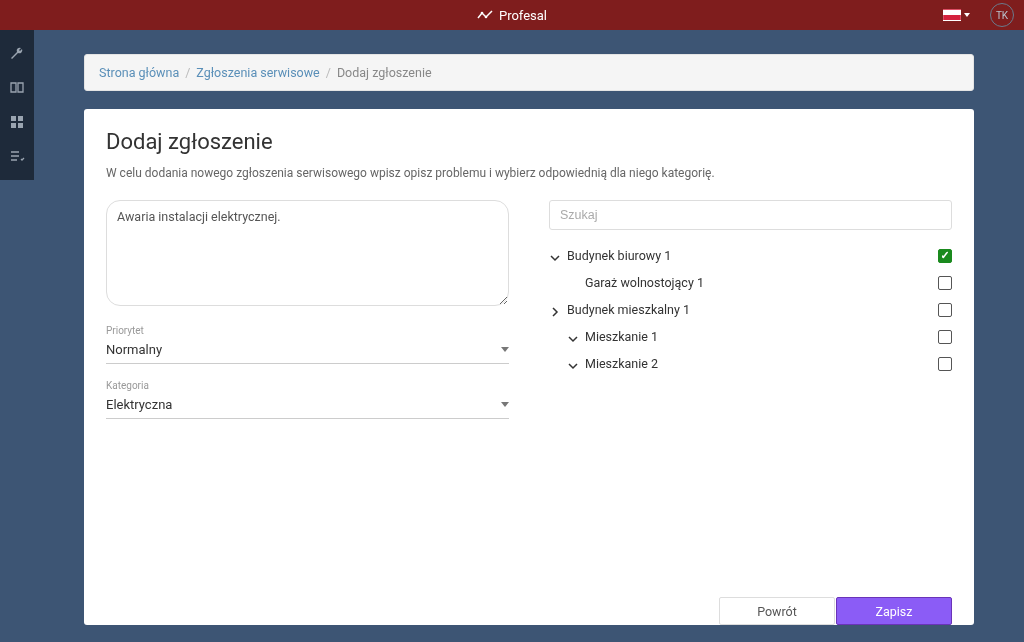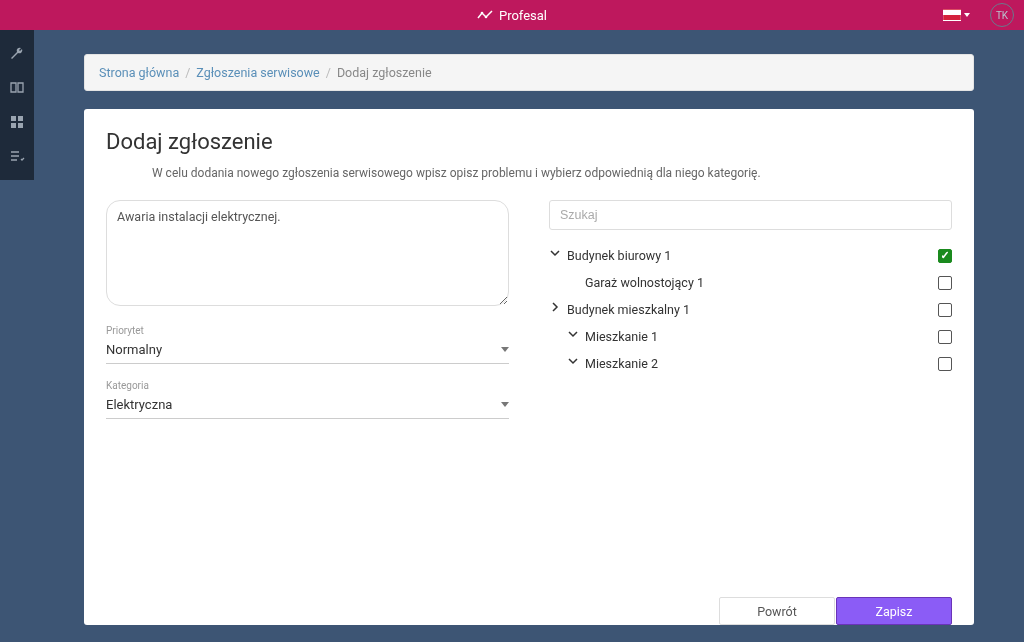--- a/index.html
+++ b/index.html
@@ -7,21 +7,21 @@
   font-family: -apple-system, BlinkMacSystemFont, "Segoe UI", Roboto, Arial, sans-serif;
   background: #3d5574;
   width: 1024px;
   height: 642px;
   overflow: hidden;
   font-size: 13px;
   color: #333;
 }
 .topbar {
   height: 30px;
-  background: #be185d;
+  background: #7f1d1d;
   display: flex;
   align-items: center;
   justify-content: center;
   position: relative;
 }
 .logo {
   display: flex;
   align-items: center;
   gap: 6px;
   color: #fff;
@@ -117,21 +117,20 @@
 h1 {
   font-size: 22px;
   font-weight: 400;
   color: #333;
   margin-bottom: 12px;
 }
 .desc {
   font-size: 12px;
   color: #666;
   margin-bottom: 20px;
-  margin-left: 46px;
 }
 .form-cols {
   display: flex;
   gap: 40px;
 }
 .col { flex: 1; }
 .textarea {
   width: 100%;
   height: 106px;
   border: 1px solid #ddd;
@@ -185,21 +184,21 @@
 .tree-row {
   display: flex;
   align-items: center;
   justify-content: space-between;
   padding: 6px 0;
   font-size: 12.5px;
   color: #333;
 }
 .tree-left {
   display: flex;
-  align-items: flex-start;
+  align-items: flex-end;
   gap: 6px;
 }
 .tree-indent1 { padding-left: 18px; }
 .tree-chevron {
   width: 12px;
   display: inline-flex;
   justify-content: center;
   color: #333;
 }
 .tree-chevron.blank { visibility: hidden; }

